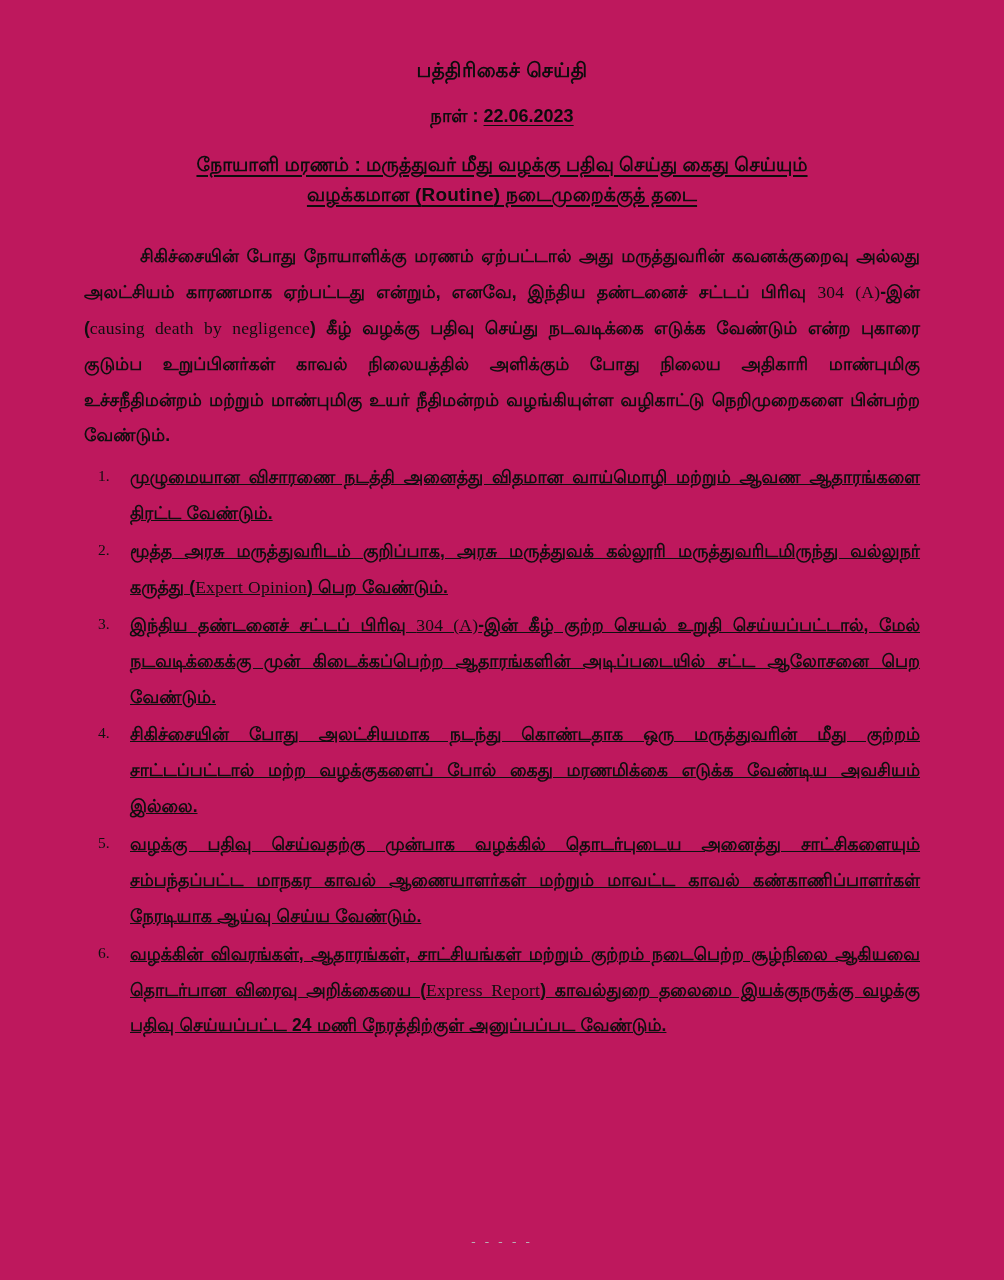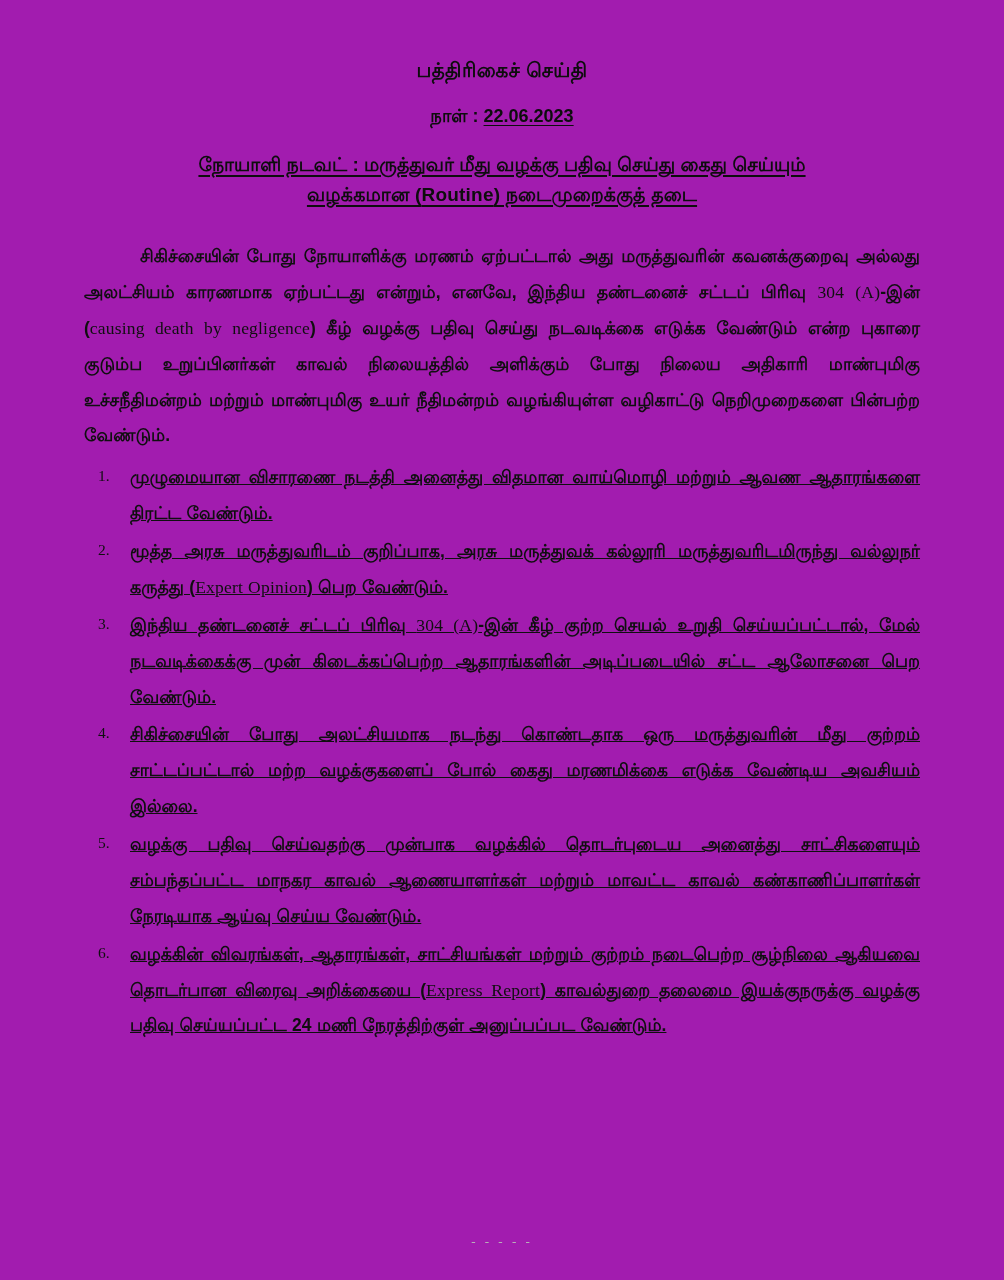--- a/index.html
+++ b/index.html
@@ -36,21 +36,21 @@
   }
 
   .page {
     position: absolute;
     top: 0;
     left: 0;
     width: 1004px;
     height: 1280px;
     box-sizing: border-box;
     padding: 58px 84px 20px 84px;
-    background: #a21caf;
+    background: #be185d;
   }
 
   
   .heading-block {
     text-align: center;
   }
   .h-main {
     font-size: 20px;
     font-weight: bold;
     letter-spacing: 0.4px;
@@ -185,21 +185,21 @@
   <div class="heading-block">
 
     <div class="h-main">பத்திரிகைச் செய்தி</div>
 
 
     <div class="h-date">
       <span>நாள் : </span><span class="u">22.06.2023</span>
     </div>
 
     <div class="h-title">
-      <span class="tline l1">நோயாளி நடவட் : மருத்துவர் மீது வழக்கு பதிவு செய்து கைது செய்யும்</span>
+      <span class="tline l1">நோயாளி மரணம் : மருத்துவர் மீது வழக்கு பதிவு செய்து கைது செய்யும்</span>
       <span class="tline l2"><span>வழக்கமான (</span><span class="latb">Routine</span><span>) நடைமுறைக்குத் தடை</span></span>
     </div>
 
   </div>
 
   <div class="body-area">
 
     <p class="para p1"><span>சிகிச்சையின் போது நோயாளிக்கு மரணம் ஏற்பட்டால் அது மருத்துவரின் கவனக்குறைவு அல்லது அலட்சியம் காரணமாக ஏற்பட்டது என்றும், எனவே, இந்திய தண்டனைச் சட்டப் பிரிவு </span><span class="lat">304 (A)</span><span>-இன் (</span><span class="lat">causing death by negligence</span><span>) கீழ் வழக்கு பதிவு செய்து நடவடிக்கை எடுக்க வேண்டும் என்ற புகாரை குடும்ப உறுப்பினர்கள் காவல் நிலையத்தில் அளிக்கும் போது நிலைய அதிகாரி மாண்புமிகு உச்சநீதிமன்றம் மற்றும் மாண்புமிகு உயர் நீதிமன்றம் வழங்கியுள்ள  வழிகாட்டு நெறிமுறைகளை பின்பற்ற வேண்டும்.</span></p>
 
 

